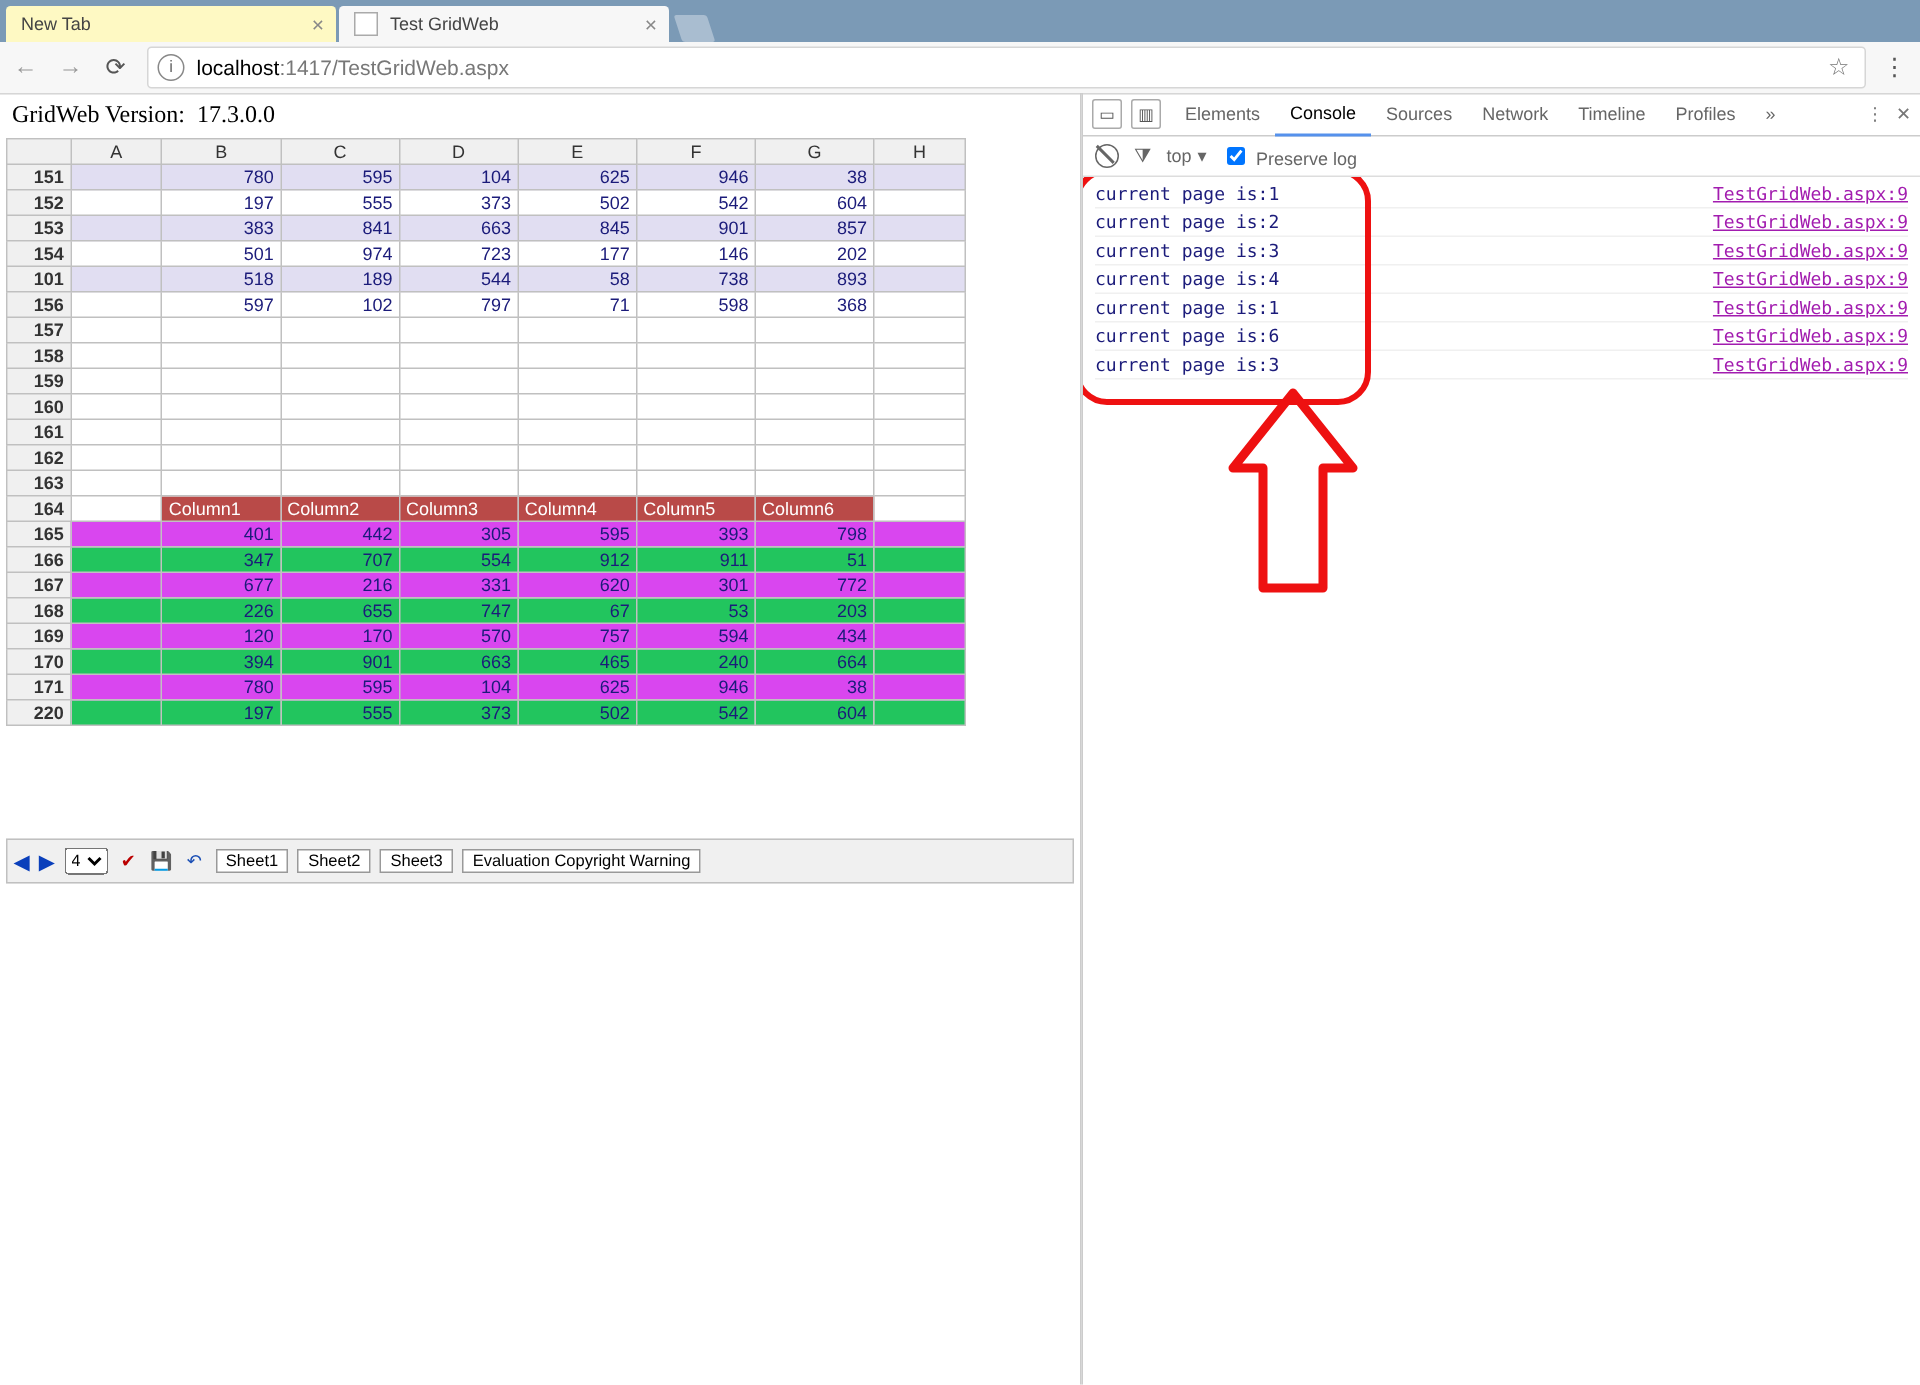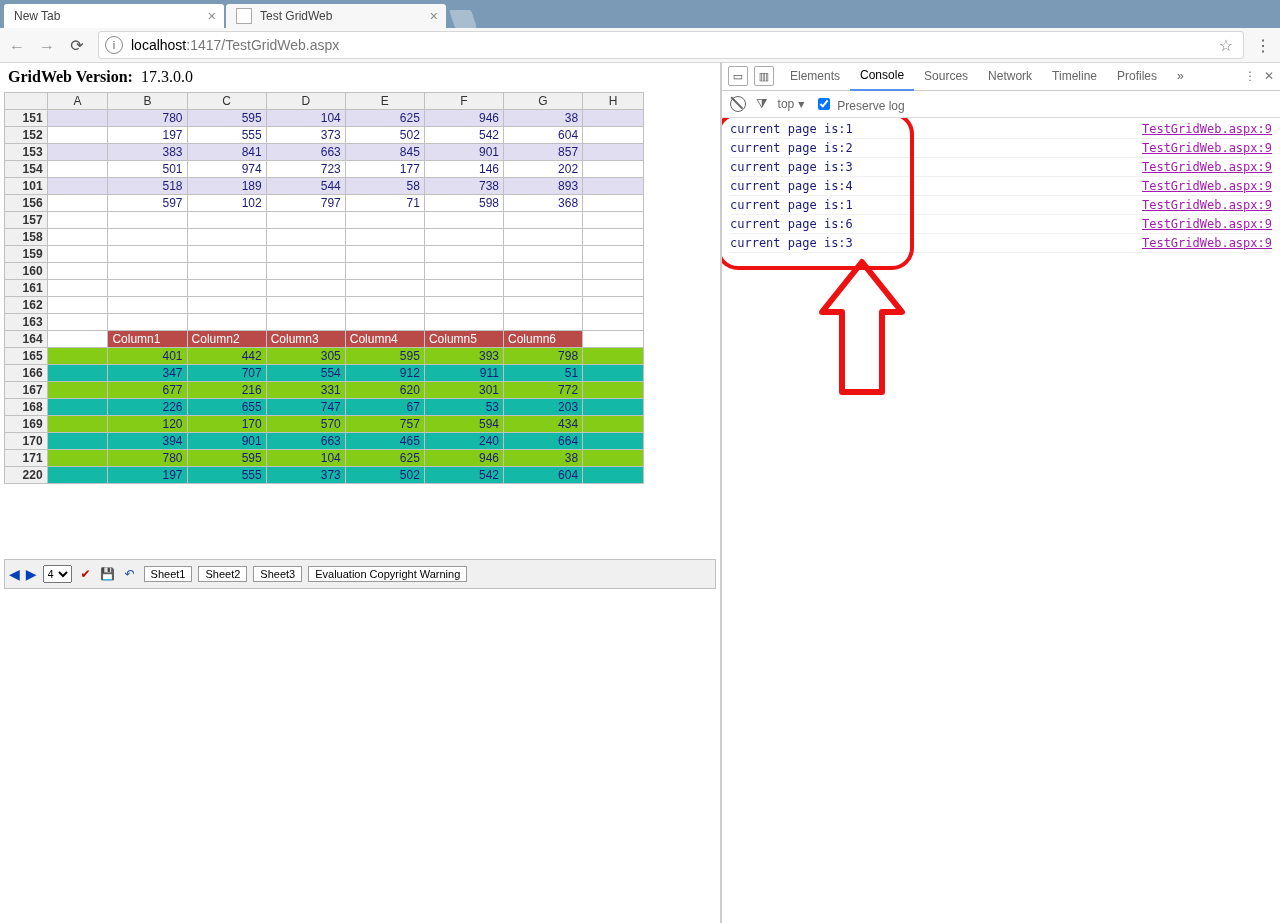--- a/index.html
+++ b/index.html
@@ -3,53 +3,53 @@
 <meta charset="utf-8">
 <style>
   html,body{margin:0;padding:0;font-family:Arial,Helvetica,sans-serif;font-size:13px;background:#fff;color:#000;width:1280px;height:923px;overflow:hidden}
   
   .win-titlebar{position:absolute;top:0;right:0;height:18px;display:flex;align-items:center}
   .win-user{background:#3a6ea5;color:#fff;font-size:11px;padding:2px 10px;border-radius:2px;margin-right:4px}
   .win-btn{width:28px;height:18px;border:1px solid #6b8bb5;background:linear-gradient(#eaf1fb,#c9dbf2);display:flex;align-items:center;justify-content:center;font-size:11px;color:#334;margin-left:-1px}
   .win-close{background:linear-gradient(#f18b82,#d93025);color:#fff;border-color:#a33}
   
   .chrome-tabs{position:absolute;top:0;left:0;right:0;height:28px;background:#7b9ab6;display:flex;align-items:flex-end;padding-left:4px}
-  .chrome-tab{height:24px;min-width:180px;background:#ffffff;border-top-left-radius:3px;border-top-right-radius:3px;margin-right:2px;display:flex;align-items:center;padding:0 30px 0 10px;font-size:12px;color:#444;position:relative}
+  .chrome-tab{height:24px;min-width:180px;background:#fef9c3;border-top-left-radius:3px;border-top-right-radius:3px;margin-right:2px;display:flex;align-items:center;padding:0 30px 0 10px;font-size:12px;color:#444;position:relative}
   .chrome-tab.active{background:#f7f7f7}
   .chrome-tab .tab-close{position:absolute;right:8px;font-size:14px;color:#888}
   .chrome-tab .tab-favicon{width:14px;height:14px;margin-right:8px;display:inline-block;border:1px solid #aaa;background:#fff}
   .new-tab-btn{width:22px;height:18px;background:#a9bdd0;margin-left:4px;transform:skewX(18deg);border-radius:2px}
   
   .chrome-toolbar{position:absolute;top:28px;left:0;right:0;height:34px;background:#f7f7f7;border-bottom:1px solid #d6d6d6;display:flex;align-items:center;padding:0 8px}
   .nav-icon{width:18px;height:18px;margin-right:12px;display:flex;align-items:center;justify-content:center;color:#999;font-size:16px}
   .nav-icon.dark{color:#555}
   .omnibox{flex:1;height:26px;border:1px solid #d6d6d6;border-radius:3px;display:flex;align-items:center;padding:0 6px;background:#fff;font-size:14px}
   .omnibox .info-icon{width:16px;height:16px;border:1px solid #888;border-radius:50%;display:flex;align-items:center;justify-content:center;font-size:11px;color:#666;margin-right:8px}
   .omnibox .url-host{color:#000}
   .omnibox .url-rest{color:#777}
   .star-icon{margin-left:auto;margin-right:4px;color:#777;font-size:16px}
   .menu-dots{width:18px;text-align:center;color:#555;font-size:16px;margin-left:10px}
   
   .content{position:absolute;top:62px;bottom:0;left:0;right:0;display:flex}
   .page{flex:0 0 720px;border-right:1px solid #ccc;overflow:hidden;position:relative}
   .devtools{flex:1;display:flex;flex-direction:column;border-left:1px solid #ccc}
   
   .gw-header{padding:6px 8px;font-family:'Times New Roman',serif;font-size:16px}
-  .gw-header b{font-weight:bold}
+  .gw-header b{font-weight:normal}
   
   .grid{border-collapse:collapse;table-layout:fixed;width:640px;margin-left:4px}
   .grid th,.grid td{border:1px solid #c0c0c0;height:17px;font-size:12px;padding:0 4px;box-sizing:border-box}
   .grid .col-head{background:#f0f0f0;text-align:center;font-weight:normal;color:#333}
   .grid .row-head{background:#f0f0f0;text-align:right;color:#333;width:42px}
   .grid td{text-align:right;color:#1b1b7a}
   .purple-row td{background:#e1def2}
   .clear-row td{background:#fff}
   .red-head td{background:#b94a48;color:#fff;text-align:left;font-weight:normal}
-  .pink-row td{background:#14b8a6}
-  .white-row td{background:#84cc16}
+  .pink-row td{background:#22c55e}
+  .white-row td{background:#d946ef}
   .empty td{color:#000}
   
   .grid-footer{position:absolute;left:4px;right:4px;top:497px;height:24px;background:#f0f0f0;border:1px solid #c0c0c0;display:flex;align-items:center;padding:2px 4px;gap:6px;font-size:12px}
   .nav-arrow{color:#0a3fbb;font-size:14px;cursor:pointer}
   .page-select{font-size:11px;height:18px}
   .footer-icon{width:16px;height:16px;display:flex;align-items:center;justify-content:center}
   .check-red{color:#b00}
   .save-blue{color:#1b4fb5}
   .undo-blue{color:#1b4fb5}
   .sheet-btn{background:#fff;border:1px solid #999;padding:1px 6px;font-size:11px}

